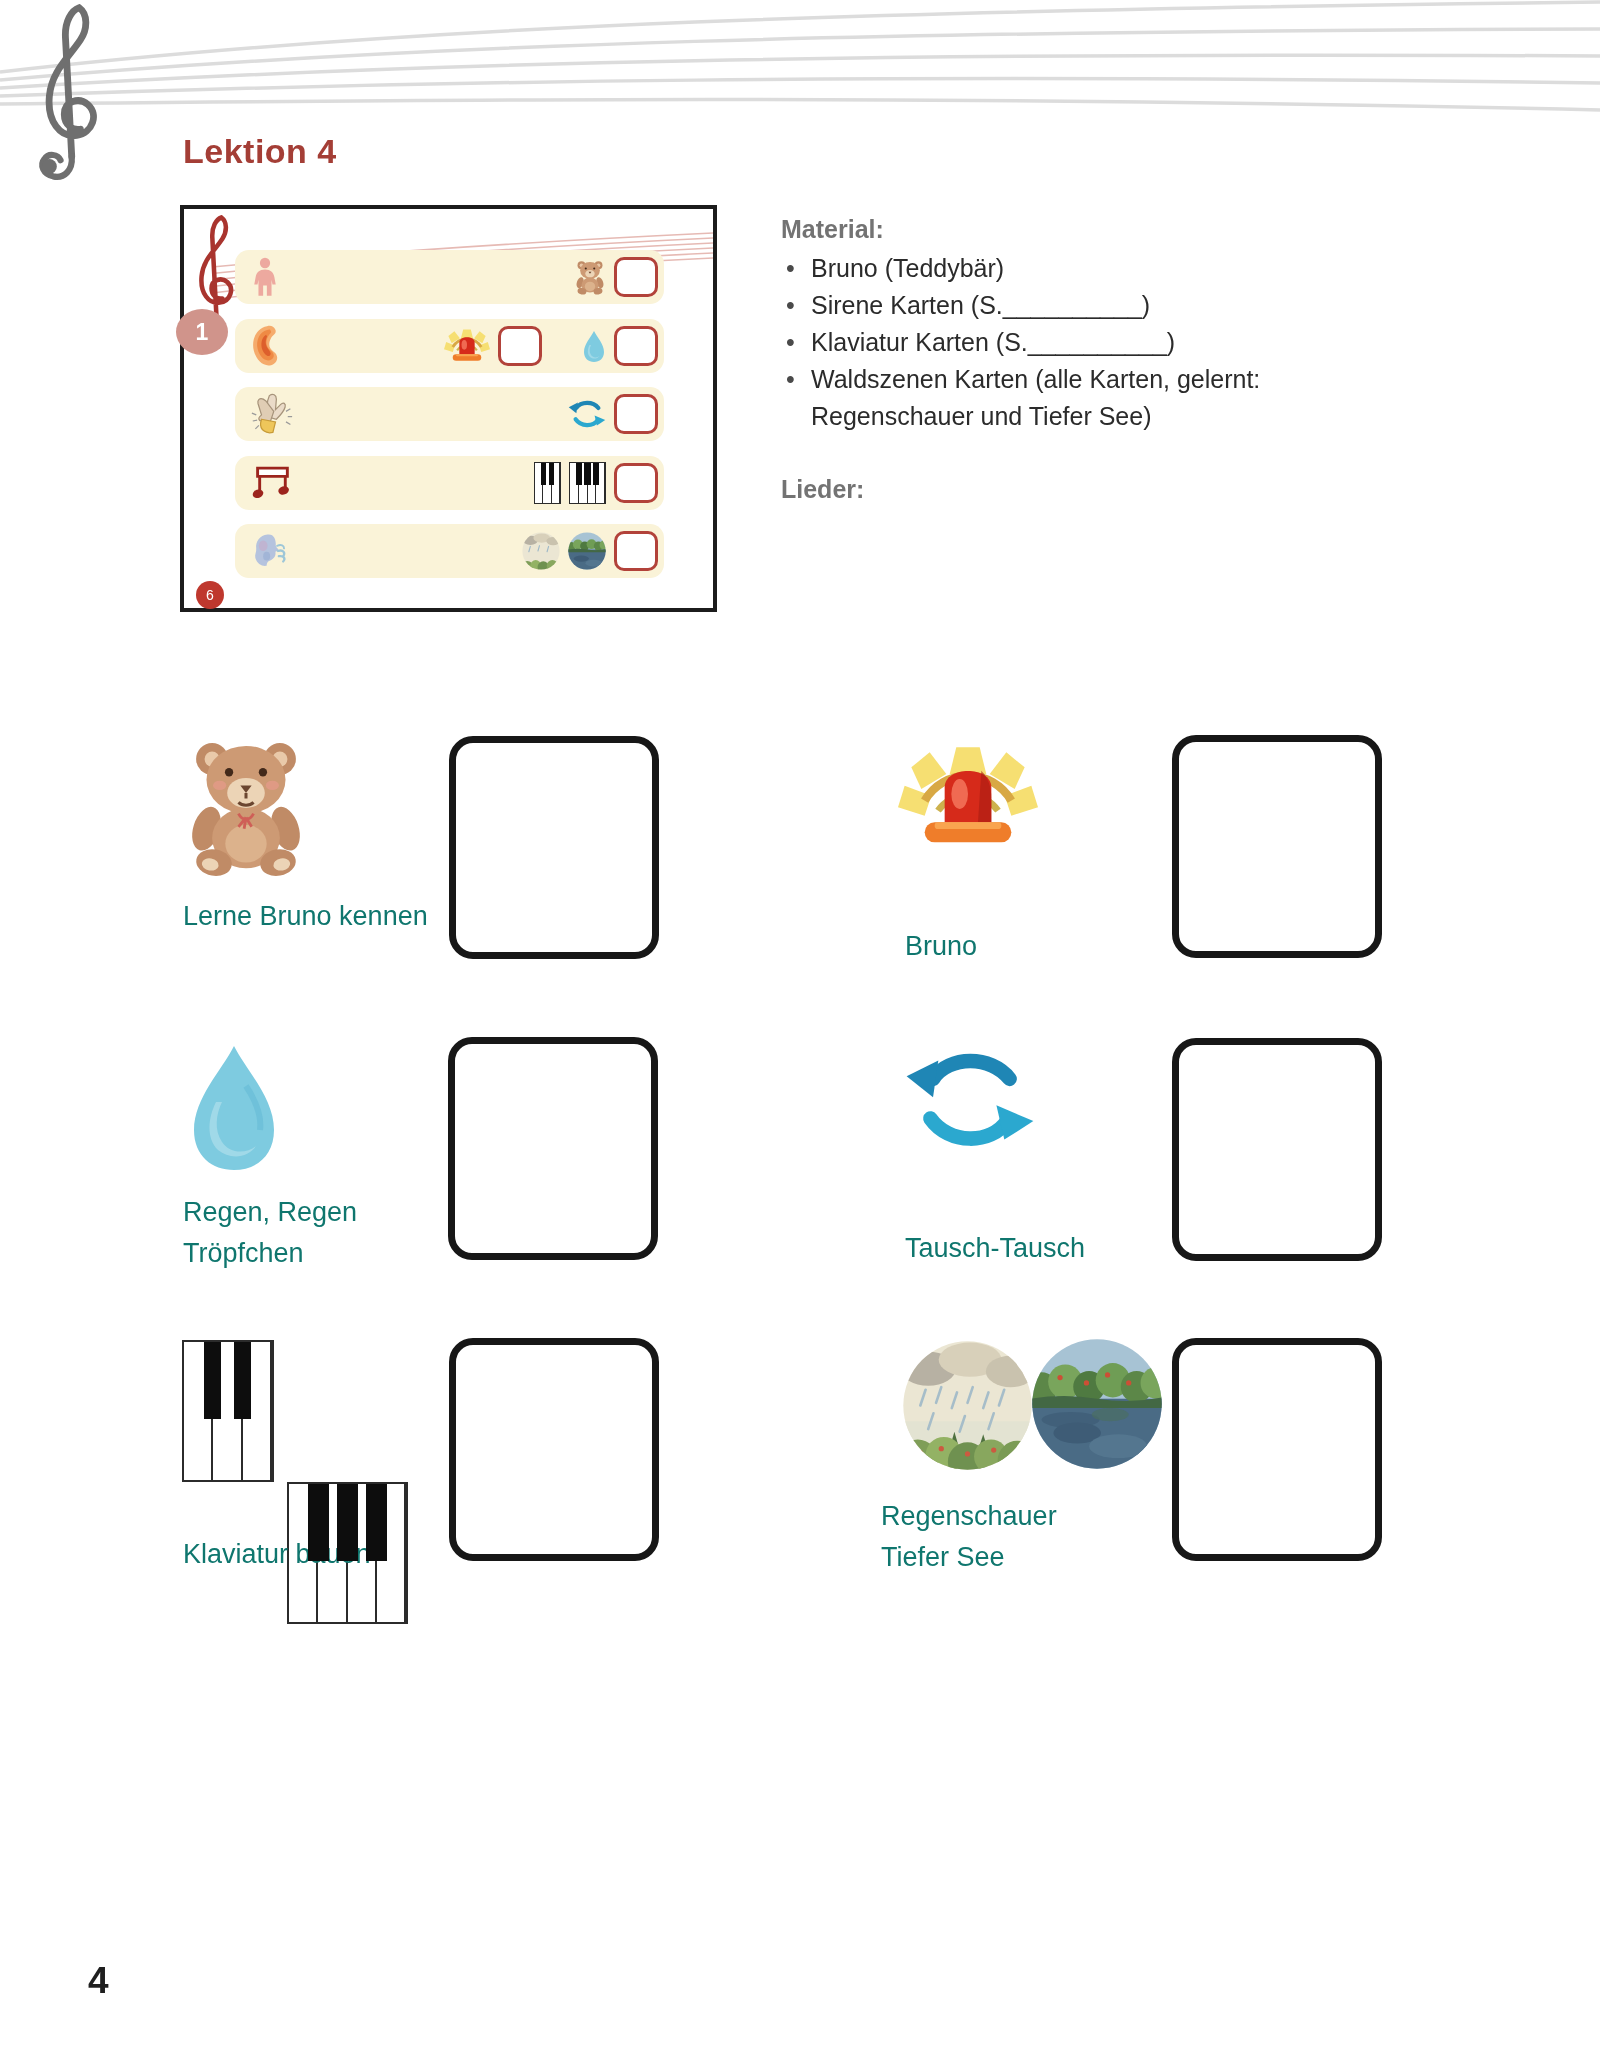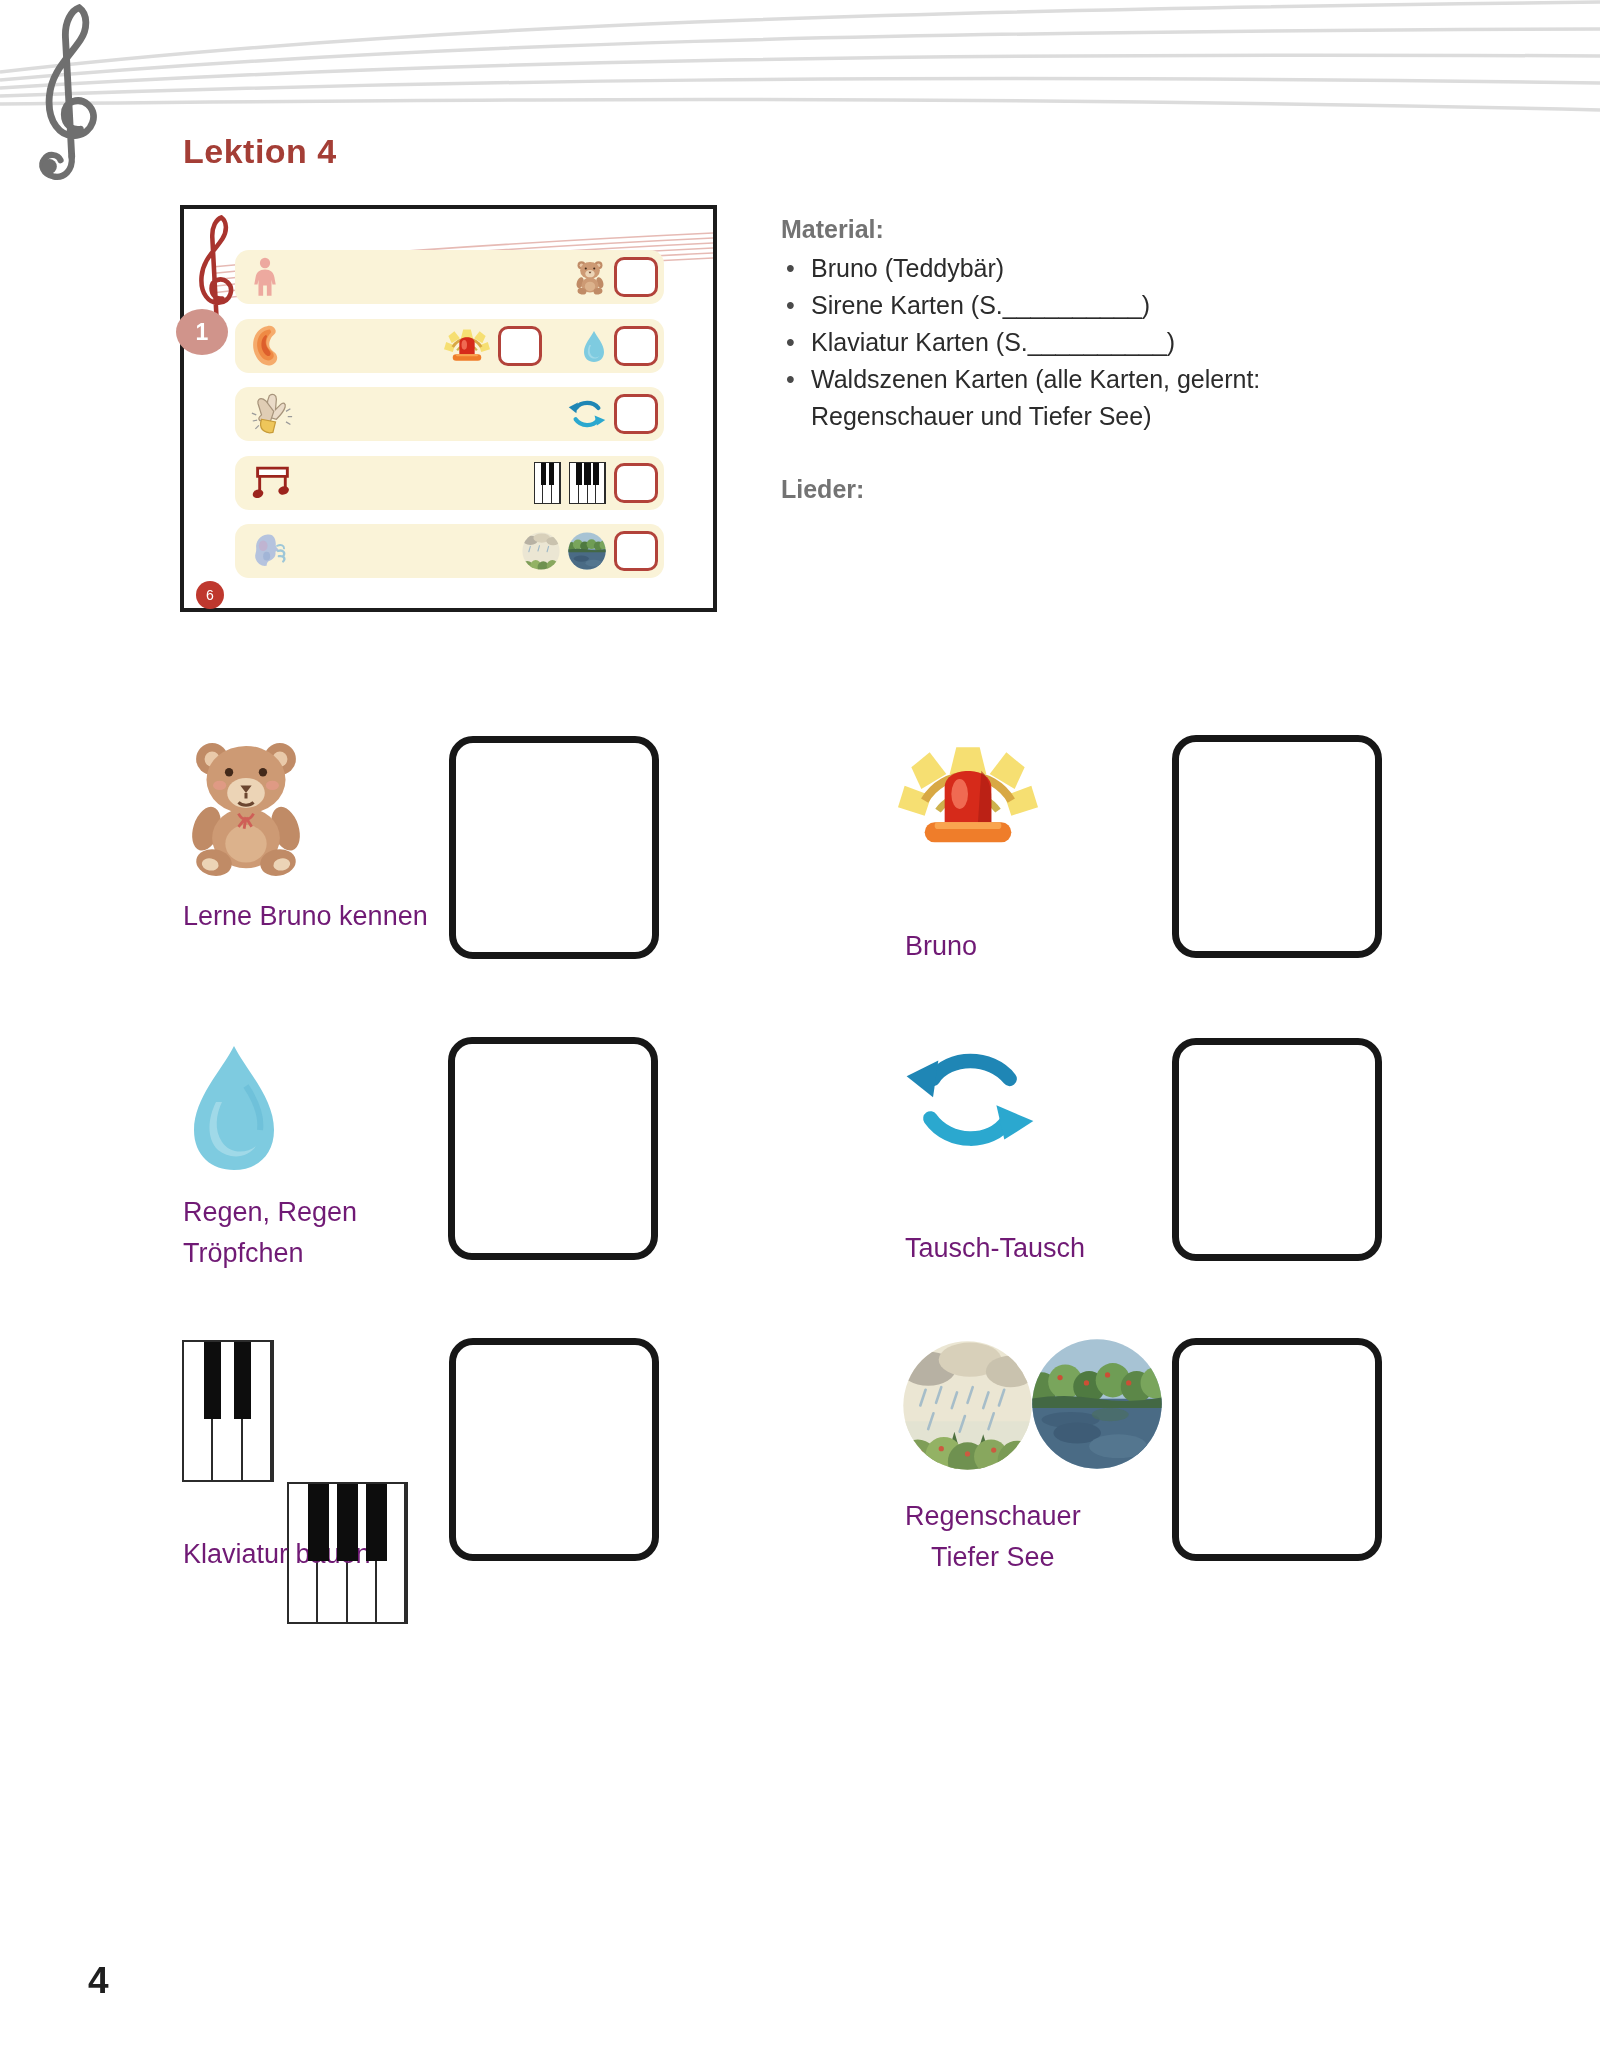--- a/index.html
+++ b/index.html
@@ -17,21 +17,21 @@
   .cb{width:44px;height:40px;background:#fff;border:3px solid #b2423a;border-radius:10px;box-sizing:border-box;flex:0 0 auto;}
   .badge1{position:absolute;left:-8px;top:100px;width:52px;height:46px;border-radius:50%;background:#d0948b;color:#fff;font-weight:bold;font-size:23px;display:flex;align-items:center;justify-content:center;}
   .badge6{position:absolute;left:12px;top:372px;width:28px;height:28px;border-radius:50%;background:#bf382e;color:#fff;font-size:14px;display:flex;align-items:center;justify-content:center;}
   
   .tblock{position:absolute;left:781px;width:545px;font-size:25px;line-height:37px;color:#2b2b2b;}
   .tblock h3{margin:0 0 4px 0;font-size:25px;line-height:34px;font-weight:bold;color:#737373;}
   .tblock ul{margin:0;padding:0;list-style:none;}
   .tblock li{position:relative;padding-left:30px;}
   .tblock li::before{content:"•";position:absolute;left:5px;top:0;color:#4a4a4a;}
   
-  .alabel{position:absolute;font-size:27px;line-height:41px;color:#701a75;}
+  .alabel{position:absolute;font-size:27px;line-height:41px;color:#0f766e;}
   .bigbox{position:absolute;width:210px;height:223px;background:#fff;border:7px solid #171717;border-radius:24px;box-sizing:border-box;}
   
   .kb{position:relative;background:#fff;border:2px solid #2b2b2b;display:flex;box-sizing:border-box;}
   .kb.small{border-width:1.5px;}
   .kb .wk{flex:1;border-right:2px solid #2b2b2b;}
   .kb.small .wk{border-right-width:1.5px;}
   .kb .wk:last-child{border-right:none;}
   .kb .bk{position:absolute;top:0;height:56%;background:#0d0d0d;z-index:2;}
   .pagenum{position:absolute;left:88px;top:1960px;font-size:37px;font-weight:bold;color:#1f1f1f;}
   svg{display:block;}
@@ -410,21 +410,21 @@
           <circle cx="58" cy="28" r="2"></circle>
           <circle cx="74" cy="34" r="2"></circle>
       </g>
       <path d="M0 46 Q25 42 50 46 T100 45 L100 53 L0 53 Z" fill="#436844"></path>
       <ellipse cx="30" cy="62" rx="22" ry="6" fill="#41607a"></ellipse>
       <ellipse cx="35" cy="72" rx="18" ry="8" fill="#3e5c76"></ellipse>
       <ellipse cx="66" cy="82" rx="22" ry="9" fill="#54768f"></ellipse>
       <ellipse cx="60" cy="58" rx="14" ry="5" fill="#4a6e63" opacity="0.7"></ellipse>
     </g>
   </svg>
-  <div class="alabel" style="left:905px;top:1496px;text-align:center;">
+  <div class="alabel" style="left:881px;top:1496px;">
     <div>Regenschauer</div>
     <div>Tiefer See</div>
   </div>
   <div class="bigbox" style="left:1172px;top:1338px;"></div>
 
   <div class="pagenum">4</div>
 
 </div>
 
 </body></html>

